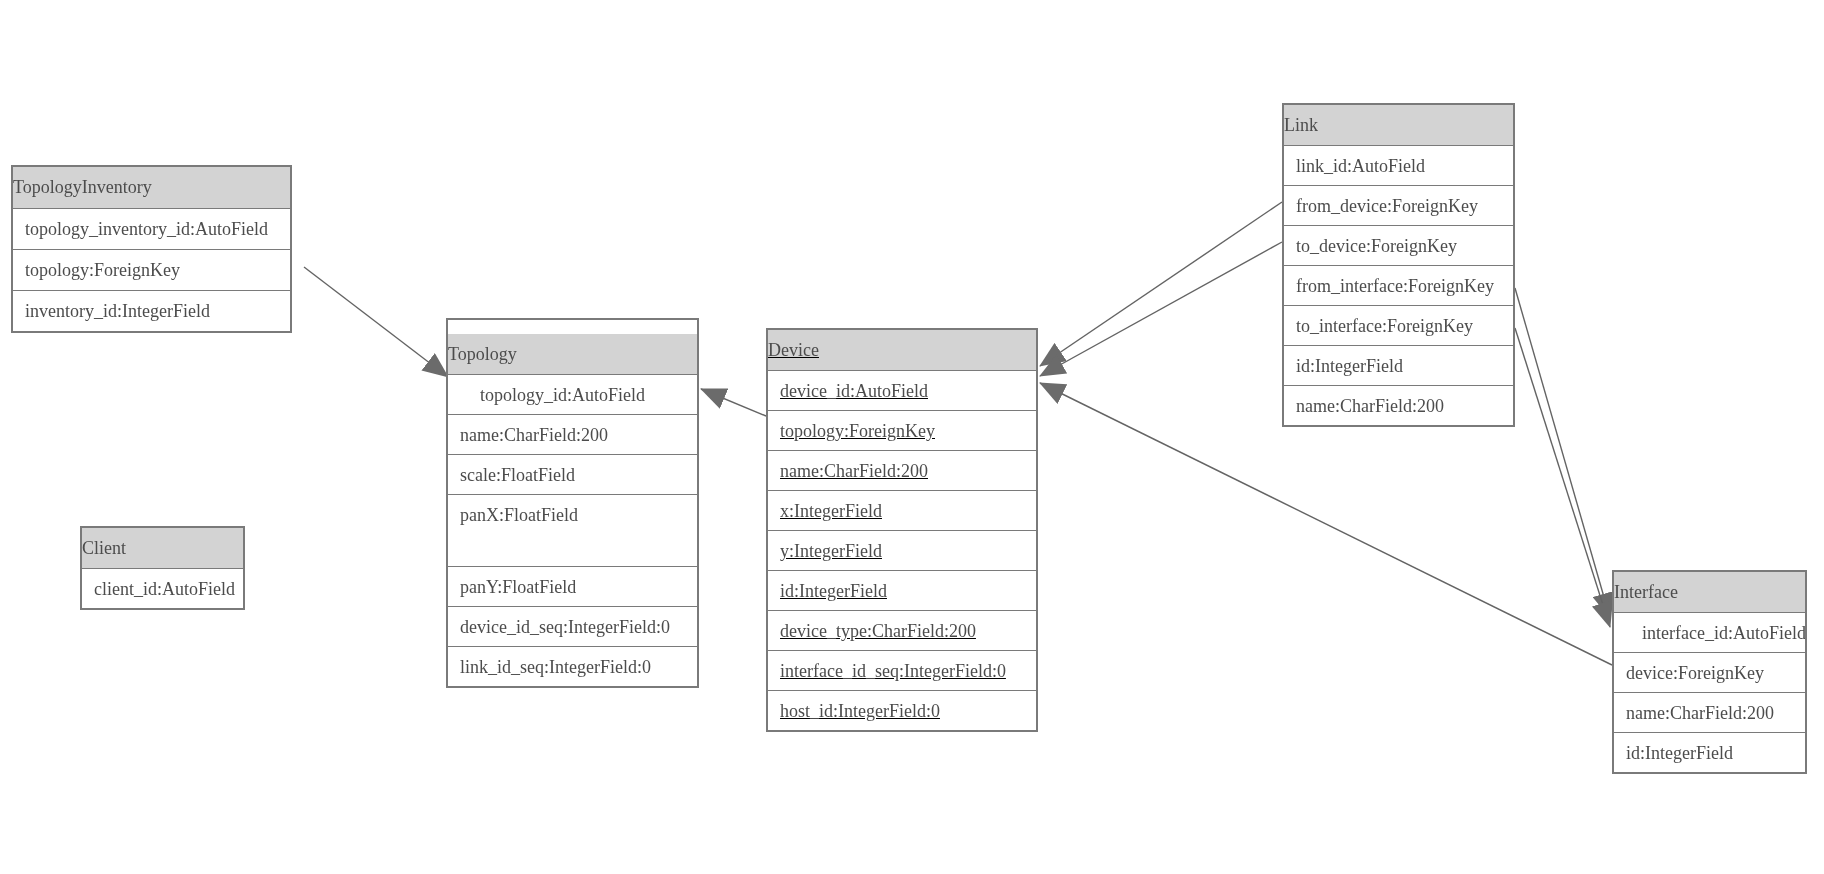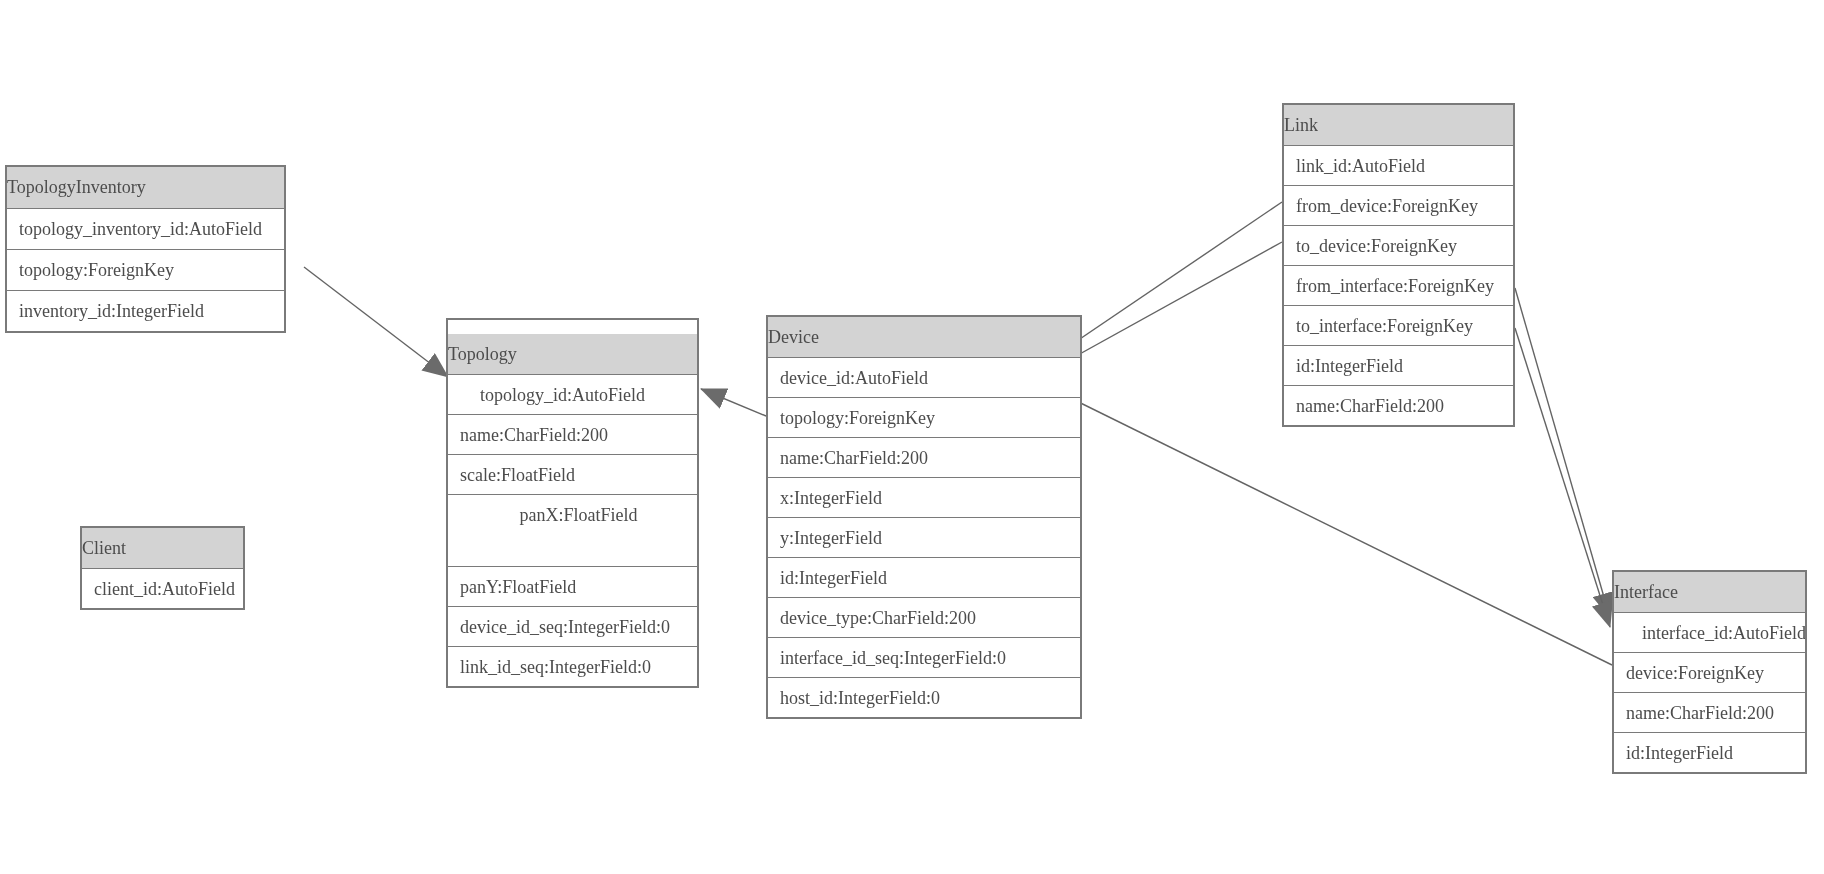--- a/index.html
+++ b/index.html
@@ -61,41 +61,41 @@
         <line x1="304" y1="267" x2="448" y2="377" stroke="#646464" stroke-width="1.4" marker-end="url(#arrowhead)"></line>
         <line x1="766" y1="416" x2="701" y2="389" stroke="#646464" stroke-width="1.4" marker-end="url(#arrowhead)"></line>
         <line x1="1282" y1="202" x2="1040" y2="366" stroke="#646464" stroke-width="1.4" marker-end="url(#arrowhead)"></line>
         <line x1="1282" y1="242" x2="1040" y2="376" stroke="#646464" stroke-width="1.4" marker-end="url(#arrowhead)"></line>
         <line x1="1515" y1="288" x2="1610" y2="618" stroke="#646464" stroke-width="1.4" marker-end="url(#arrowhead)"></line>
         <line x1="1515" y1="328" x2="1610" y2="627" stroke="#646464" stroke-width="1.4" marker-end="url(#arrowhead)"></line>
         <line x1="1612" y1="665" x2="1040" y2="383" stroke="#646464" stroke-width="1.4" marker-end="url(#arrowhead)"></line>
       </g>
   </svg>
   <div id="entities">
-      <div class="entity" style="left: 5px; top: 165px; width: 281px;">
+      <div class="entity" style="left: 11px; top: 165px; width: 281px;">
         <div class="entity-header" style="height: 41px; line-height: 41px;">TopologyInventory</div>
         <div class="entity-field" style="height: 41px; line-height: 41px;">topology_inventory_id:AutoField</div>
         <div class="entity-field" style="height: 41px; line-height: 41px;">topology:ForeignKey</div>
         <div class="entity-field" style="height: 41px; line-height: 41px;">inventory_id:IntegerField</div>
       </div>
       <div class="entity" style="left: 446px; top: 318px; width: 253px;">
         <div class="entity-header" style="height: 40px; line-height: 40px; margin-top: 14px;">Topology</div>
         <div class="entity-field" style="height: 40px; line-height: 40px; padding-left: 32px;">topology_id:AutoField</div>
         <div class="entity-field" style="height: 40px; line-height: 40px;">name:CharField:200</div>
         <div class="entity-field" style="height: 40px; line-height: 40px;">scale:FloatField</div>
-        <div class="entity-field" style="height: 40px; line-height: 40px; text-align: center;">panX:FloatField</div>
+        <div class="entity-field" style="height: 40px; line-height: 40px;">panX:FloatField</div>
         <div class="entity-field" style="height: 40px; line-height: 40px; margin-top: 32px;">panY:FloatField</div>
         <div class="entity-field" style="height: 40px; line-height: 40px;">device_id_seq:IntegerField:0</div>
         <div class="entity-field" style="height: 40px; line-height: 40px;">link_id_seq:IntegerField:0</div>
       </div>
       <div class="entity" style="left: 80px; top: 526px; width: 165px;">
         <div class="entity-header" style="height: 40px; line-height: 40px;">Client</div>
         <div class="entity-field" style="height: 40px; line-height: 40px;">client_id:AutoField</div>
       </div>
-      <div class="entity" style="left: 766px; top: 315px; width: 316px;">
+      <div class="entity" style="left: 766px; top: 328px; width: 272px; text-decoration: underline;">
         <div class="entity-header" style="height: 40px; line-height: 40px;">Device</div>
         <div class="entity-field" style="height: 40px; line-height: 40px;">device_id:AutoField</div>
         <div class="entity-field" style="height: 40px; line-height: 40px;">topology:ForeignKey</div>
         <div class="entity-field" style="height: 40px; line-height: 40px;">name:CharField:200</div>
         <div class="entity-field" style="height: 40px; line-height: 40px;">x:IntegerField</div>
         <div class="entity-field" style="height: 40px; line-height: 40px;">y:IntegerField</div>
         <div class="entity-field" style="height: 40px; line-height: 40px;">id:IntegerField</div>
         <div class="entity-field" style="height: 40px; line-height: 40px;">device_type:CharField:200</div>
         <div class="entity-field" style="height: 40px; line-height: 40px;">interface_id_seq:IntegerField:0</div>
         <div class="entity-field" style="height: 40px; line-height: 40px;">host_id:IntegerField:0</div>

